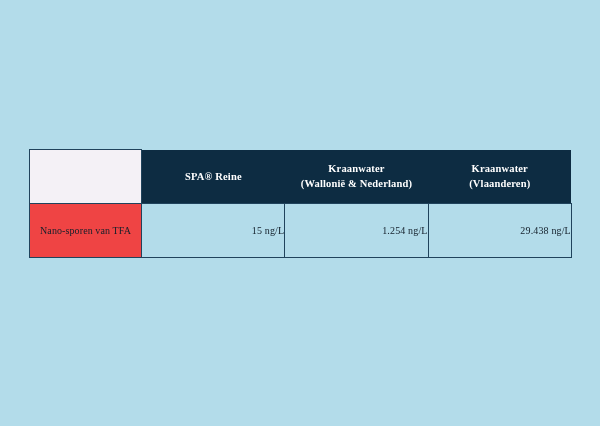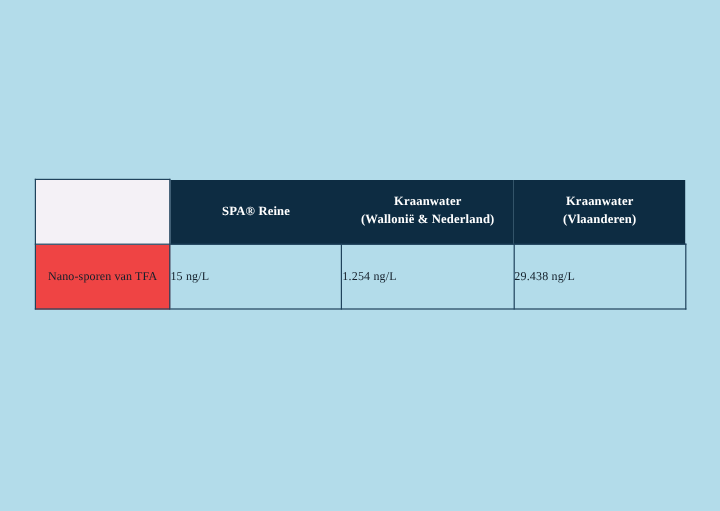--- a/index.html
+++ b/index.html
@@ -75,21 +75,21 @@
     font-size: 10px;
     letter-spacing: 0.1px;
     padding: 0 6px;
     font-family: Liberation Serif, serif;
   }
   .body-cell {
     background: #b3dcea;
     color: #14202b;
     border: 1.5px solid #20435c;
     height: 53px;
-    text-align: left;
+    text-align: right;
     vertical-align: middle;
     font-size: 10px;
     letter-spacing: 0.15px;
     padding: 0 6px;
   }
 </style>
 </head>
 <body>
 
 <div class="page">

